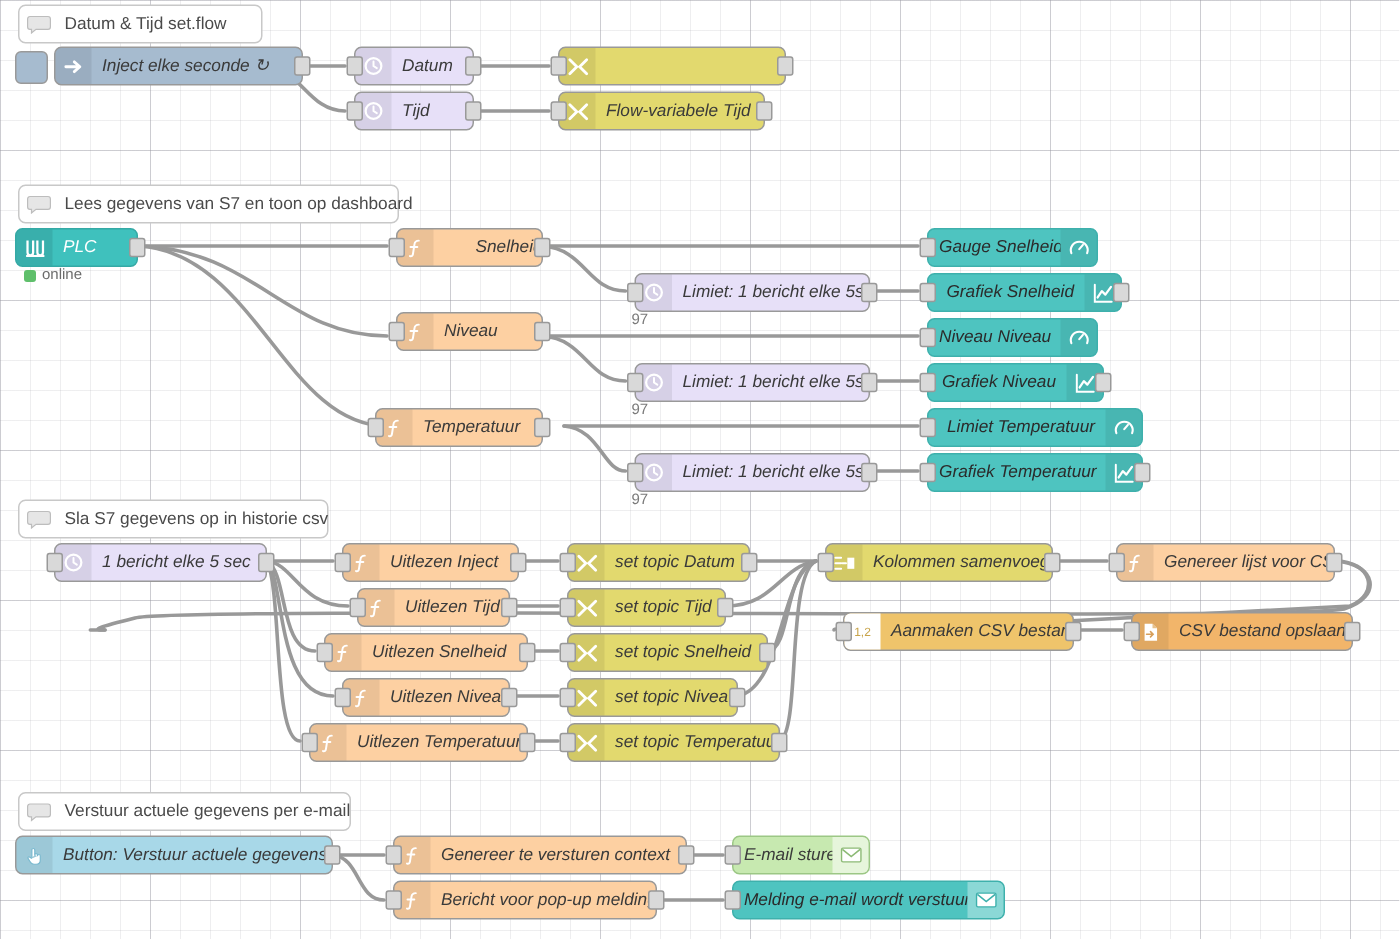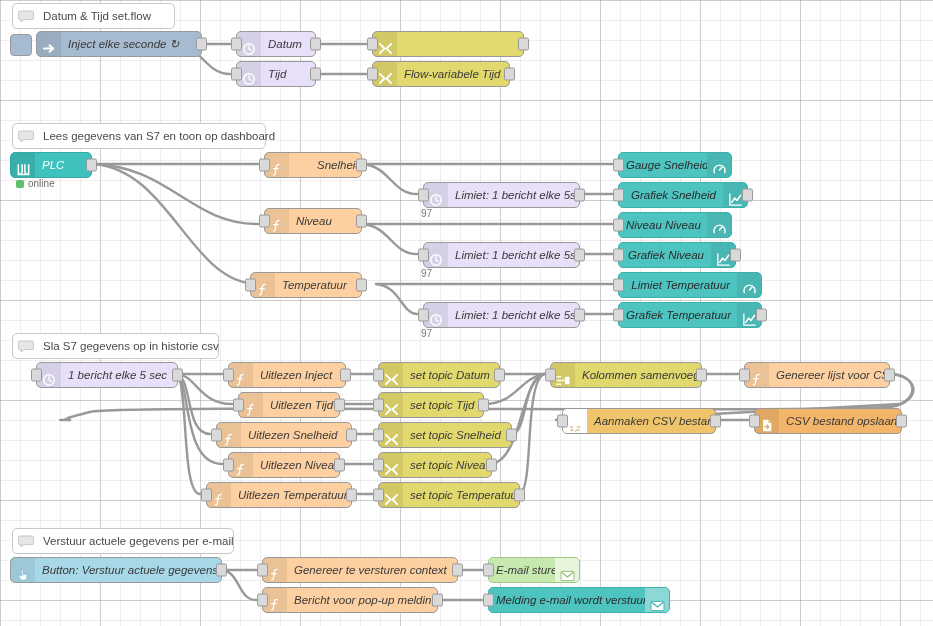--- a/index.html
+++ b/index.html
@@ -62,21 +62,21 @@
   }
   .node .label.align-left  { text-align: left; }
   .node .label.align-right { text-align: right; }
 
   
   .nicon {
     flex: 0 0 auto;
     width: 24px;
     height: 24px;
     display: flex;
-    align-items: flex-end;
+    align-items: center;
     justify-content: center;
     background: rgba(0,0,0,0.07);
     overflow: hidden;
   }
   .nicon.left  { border-radius: 4px 0 0 4px; }
   .nicon.right { border-radius: 0 4px 4px 0; }
   .nicon svg { display: block; }
 
   
   .port {

